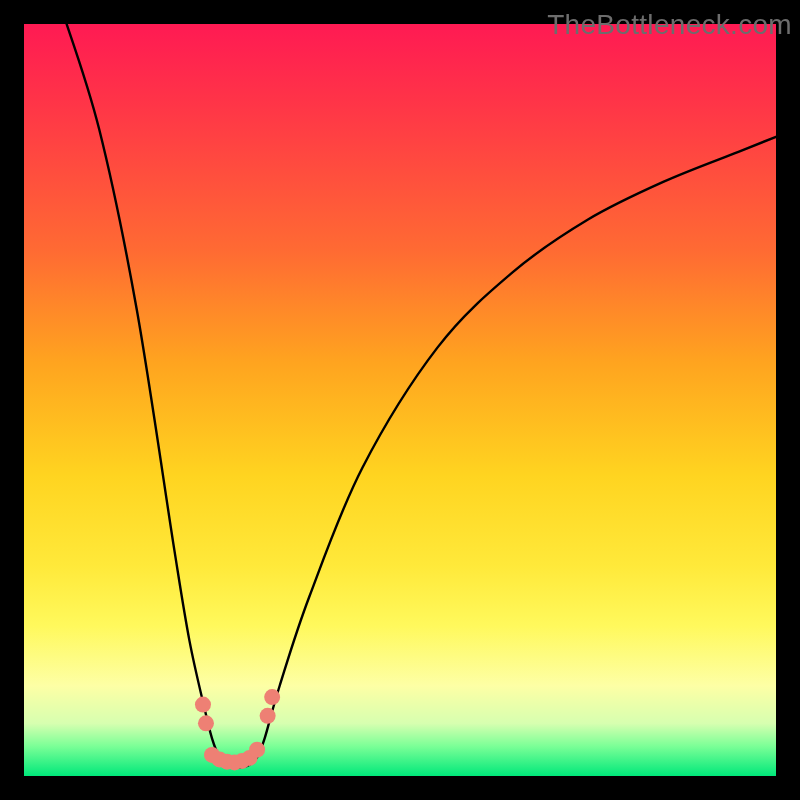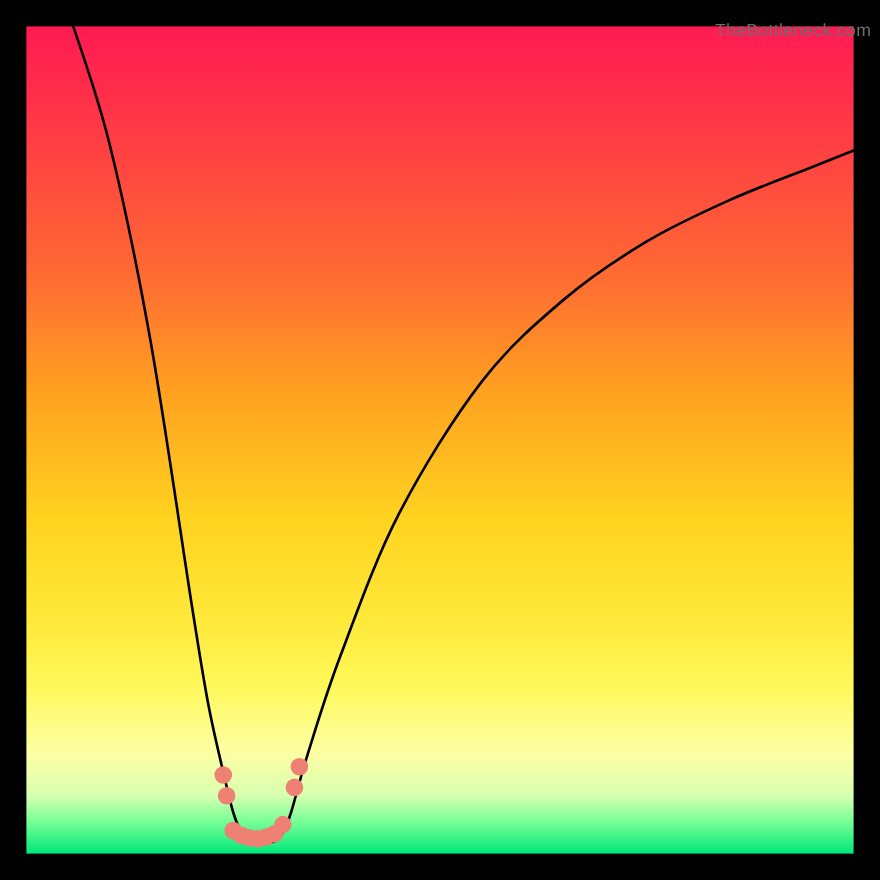--- a/index.html
+++ b/index.html
@@ -40,24 +40,24 @@
   svg.curve {
     position: absolute;
     left: 0;
     top: 0;
     width: 752px;
     height: 752px;
     overflow: visible;
   }
   .watermark {
     position: absolute;
-    top: 20px;
+    top: 9px;
     right: 8px;
     color: #6d6d6d;
-    font-size: 16px;
+    font-size: 28px;
     font-weight: 500;
     letter-spacing: 0.3px;
     user-select: none;
   }
 </style>
 </head>
 <body>
 
 <div class="stage">
   <div class="plot-area">

